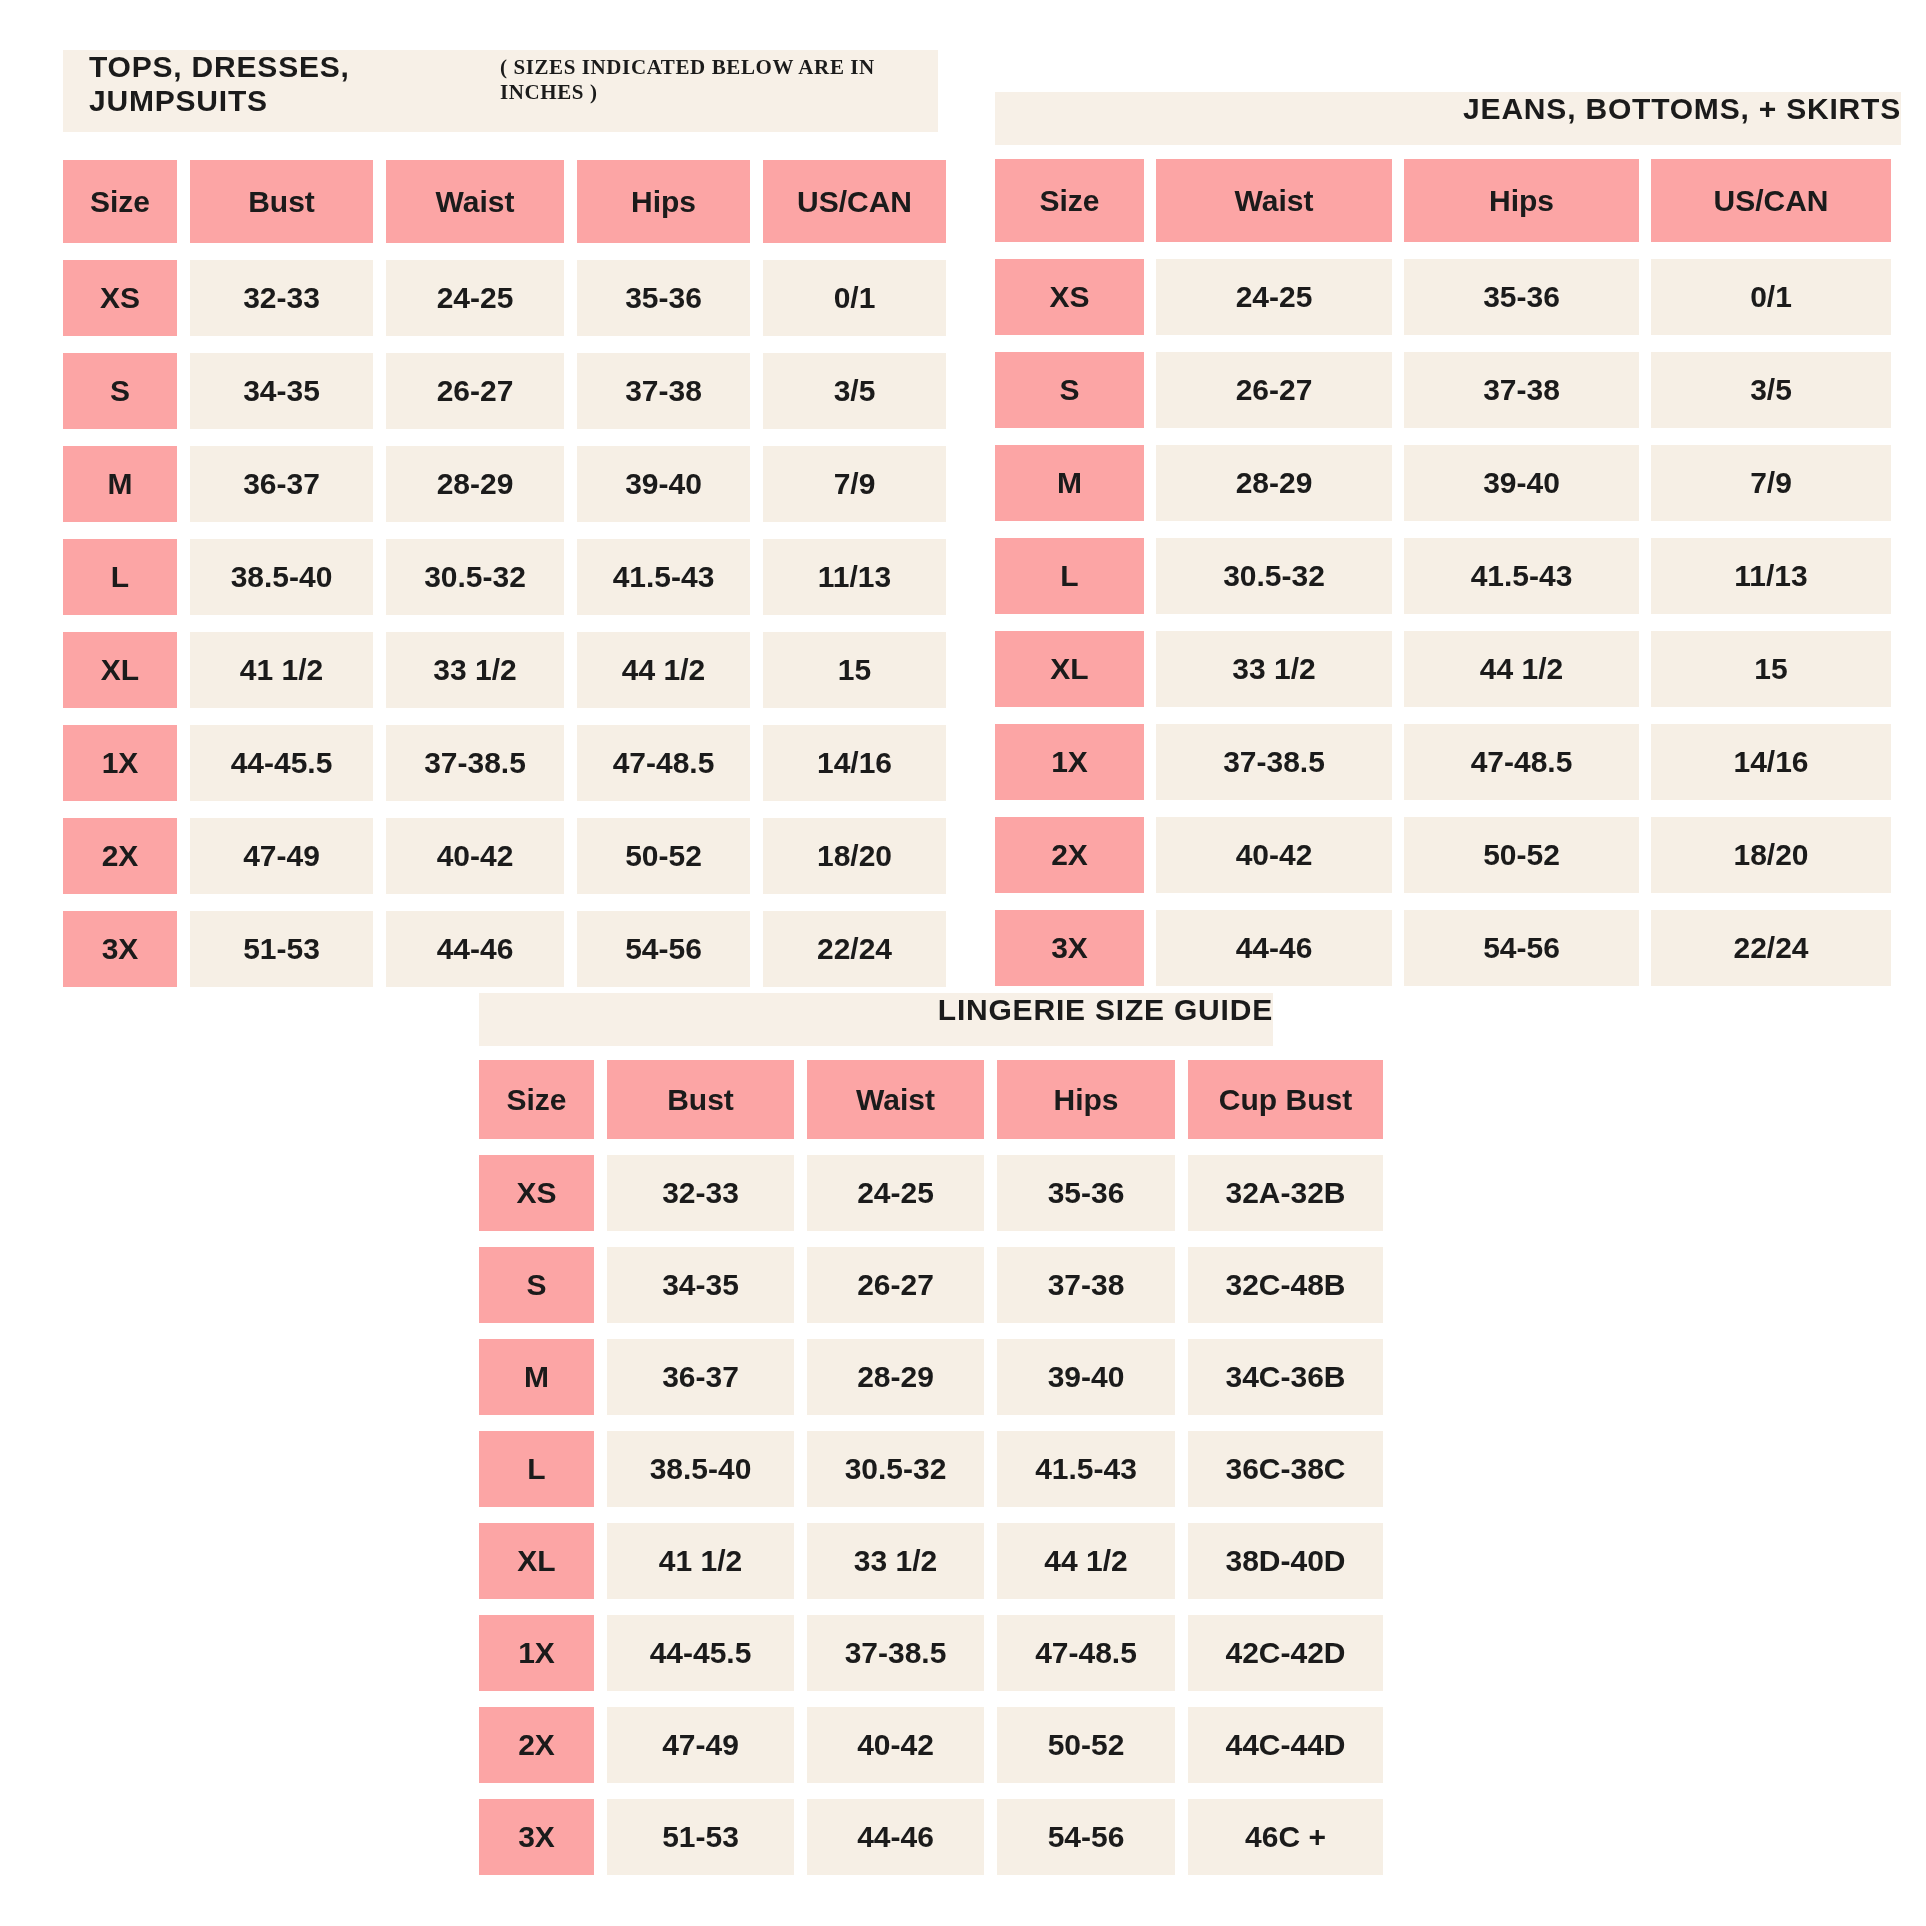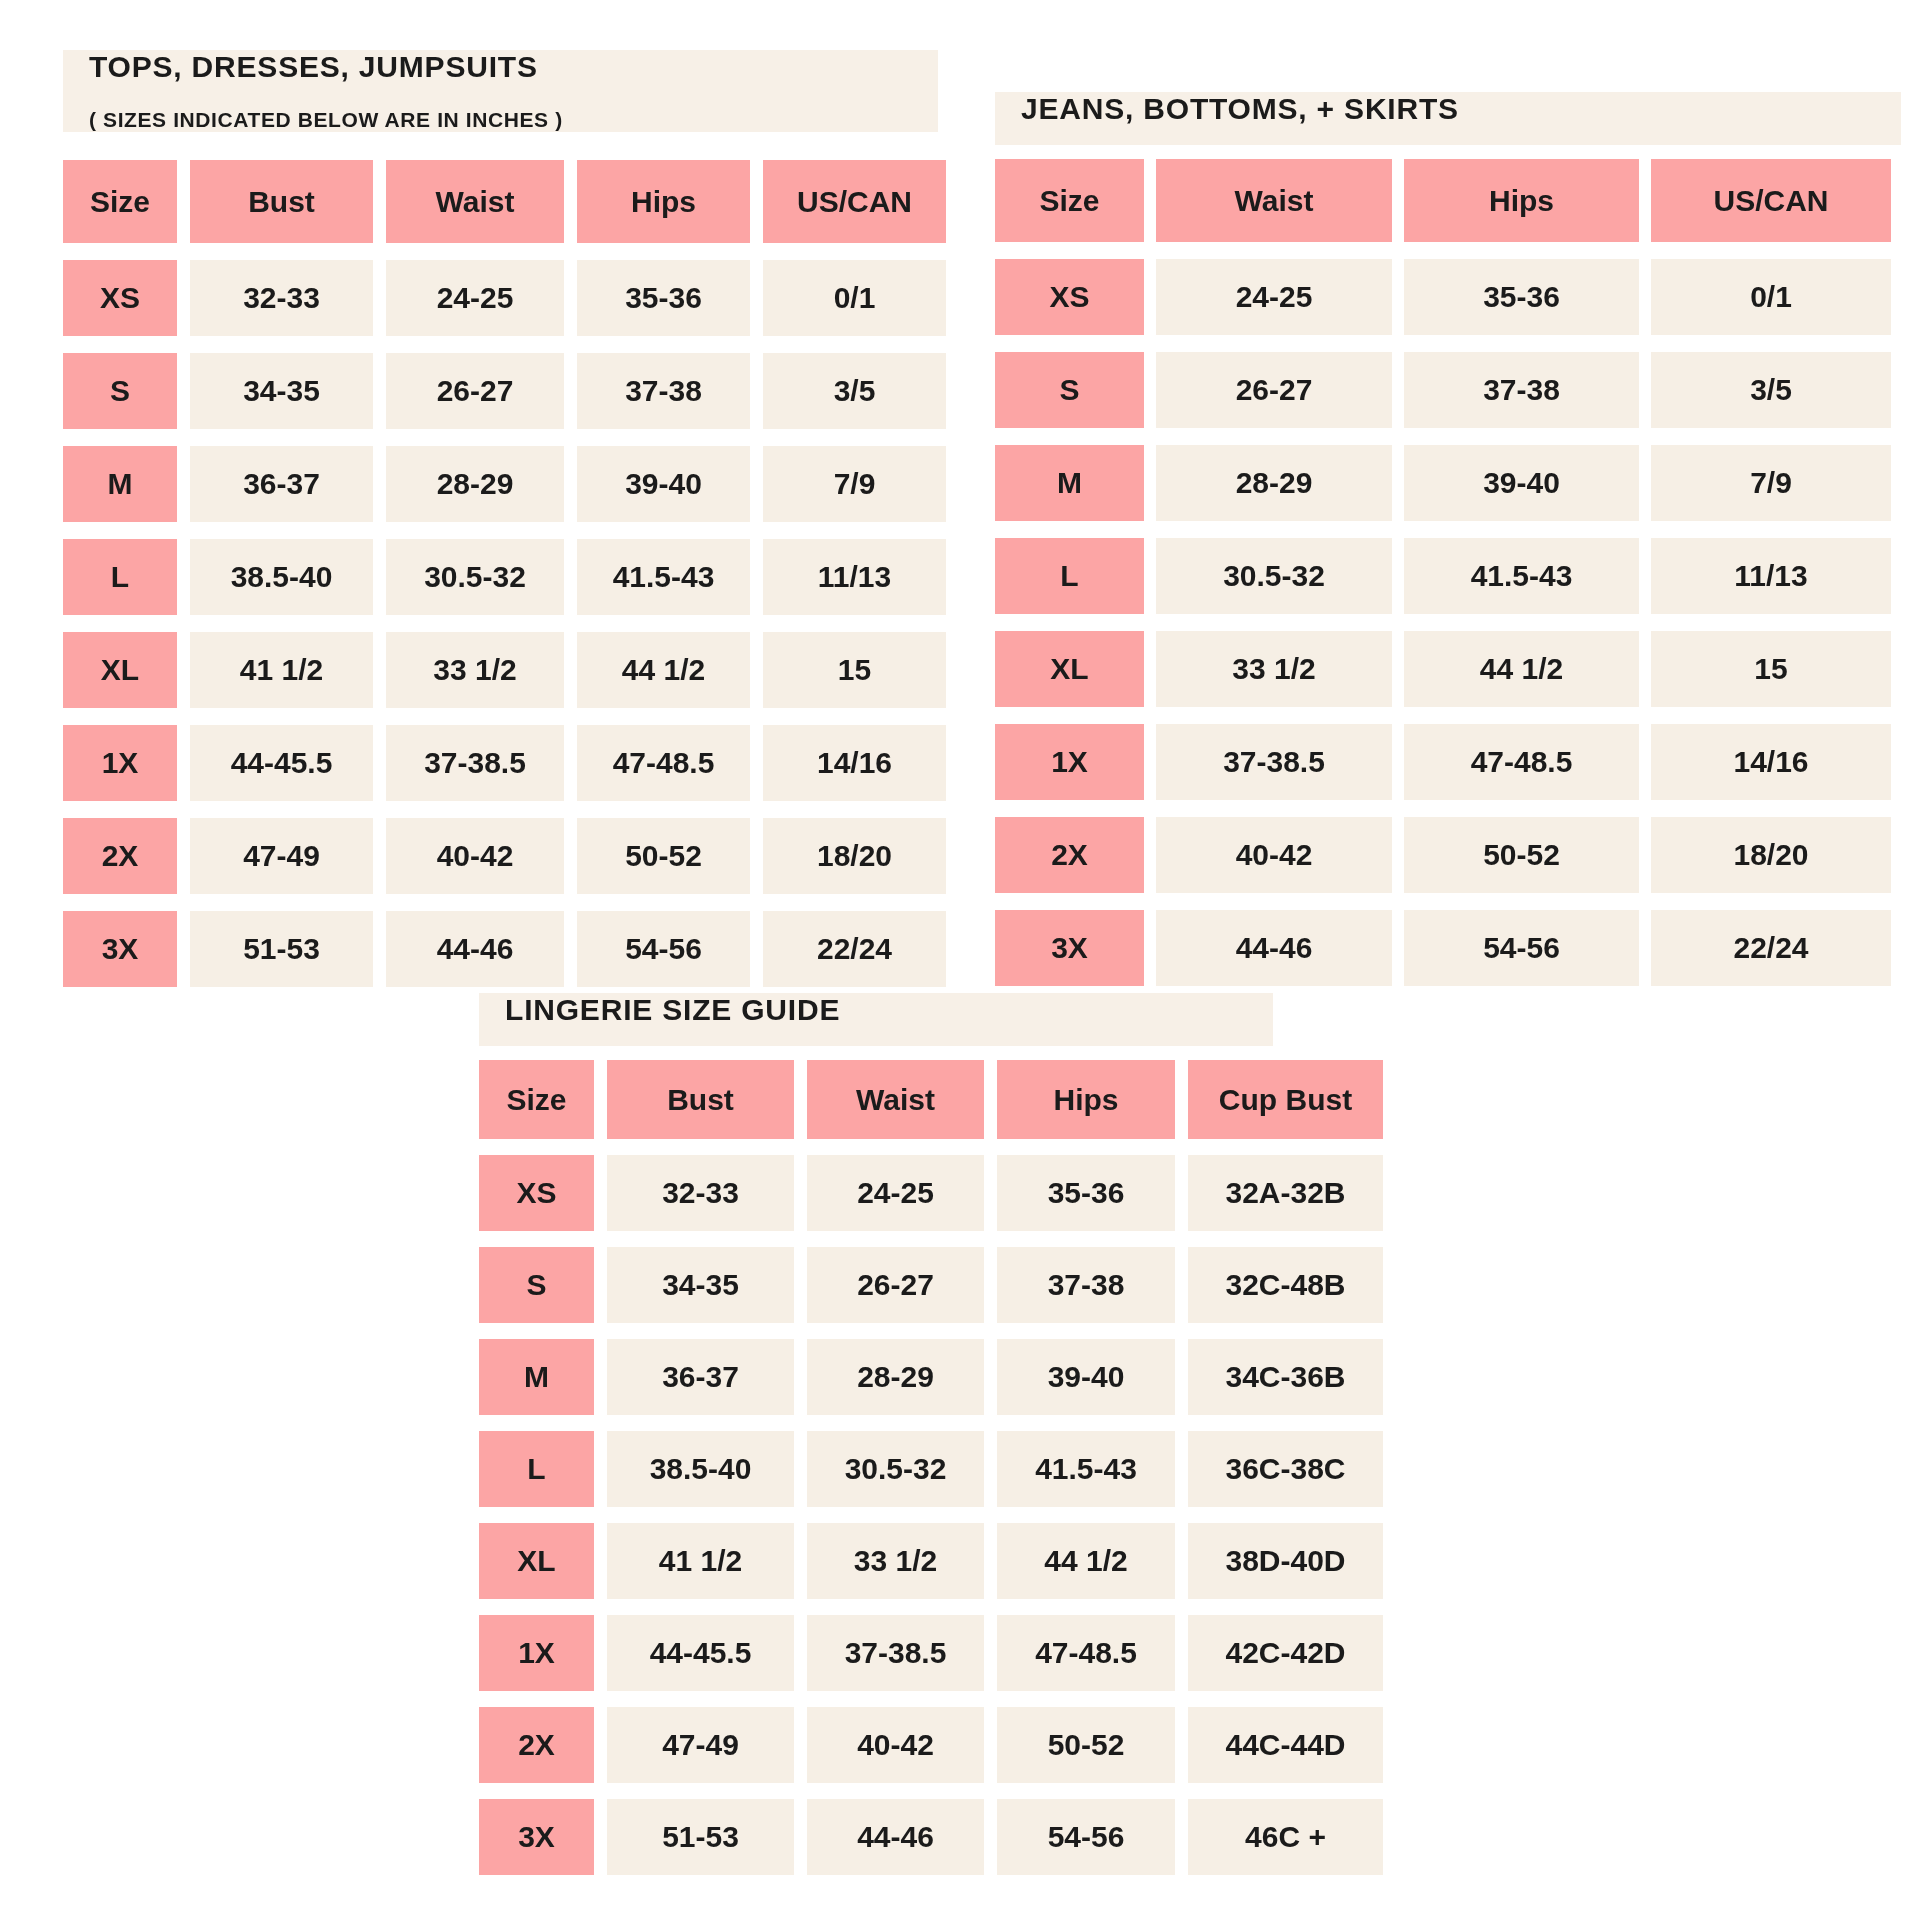--- a/index.html
+++ b/index.html
@@ -11,26 +11,26 @@
     color:#1b1b1b;
     position:relative;
     overflow:hidden;
   }
   .size-table { position:absolute; }
 
   
   .bar {
     background:#f7f0e7;
     display:flex;
-    flex-direction:column;
-    justify-content:flex-start;
+    flex-direction:row;
+    justify-content:flex-end;
     padding-left:26px;
   }
   .bar-title   { font-size:30px; letter-spacing:0.8px; }
-  .bar-sub     { font-size:21px; letter-spacing:0.6px; margin-top:24px; }
+  .bar-sub     { font-size:21px; letter-spacing:0.6px; margin-top:5px;font-family:Liberation Serif, serif; }
 
   
   .grid { display:grid; }
   #tops-table .grid {
     grid-template-columns:114px 183px 178px 173px 183px;
     grid-template-rows:83px repeat(8, 76px);
     gap:17px 13px;
     margin-top:28px;
     width:883px;
   }

